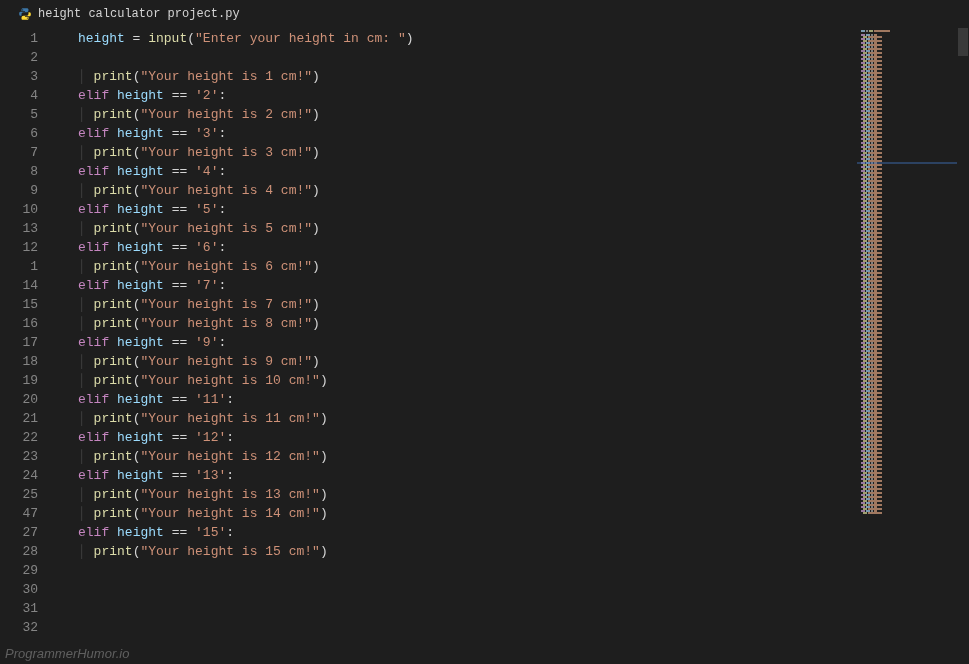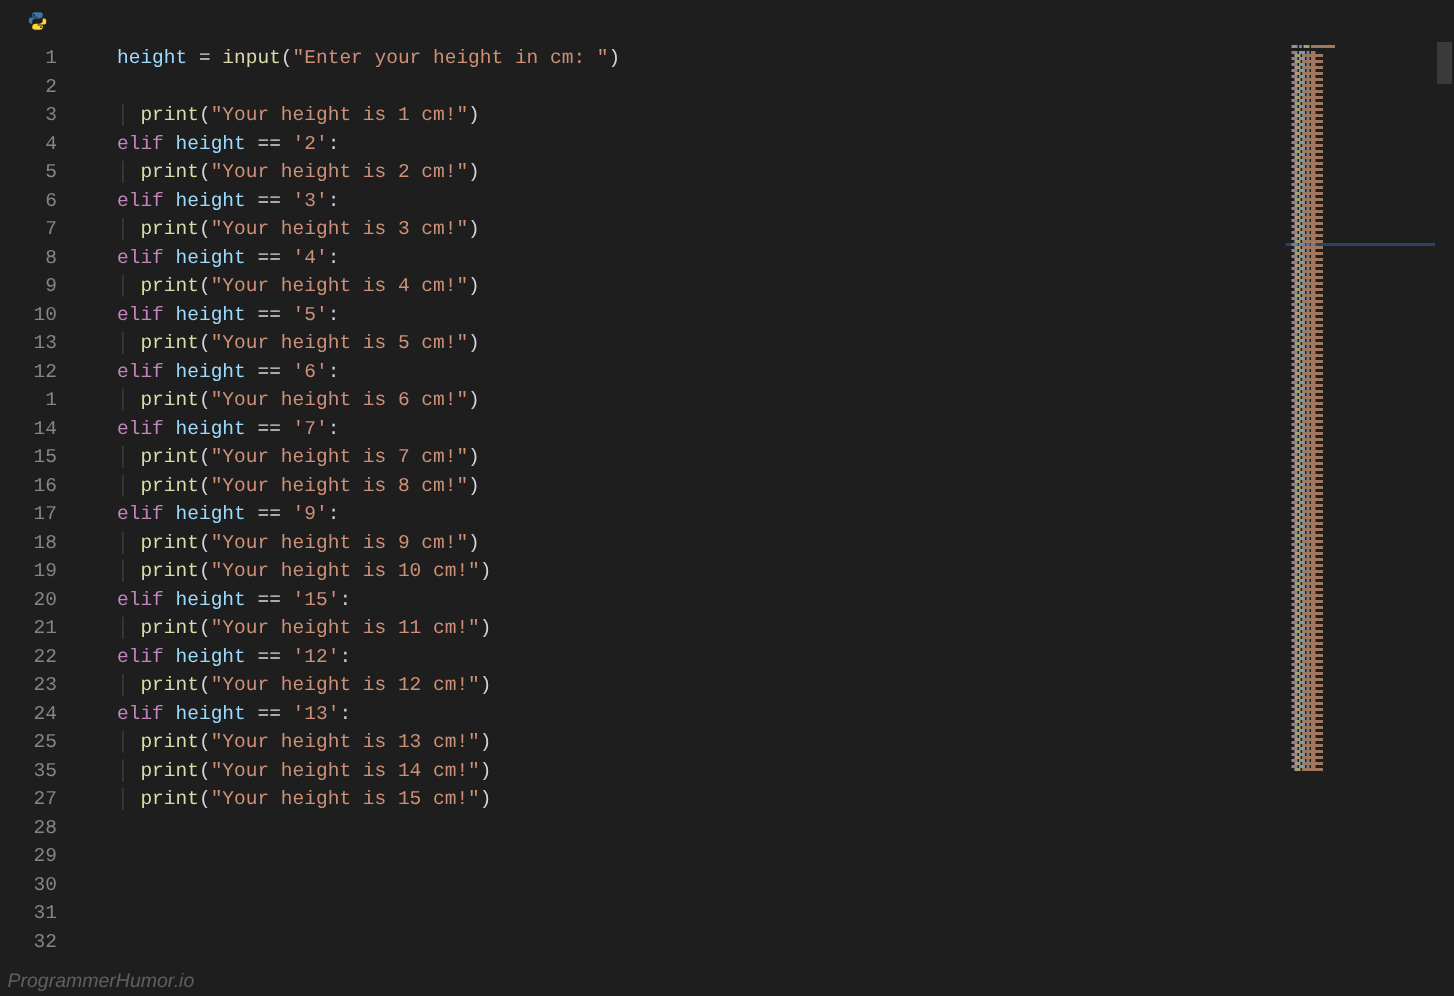--- a/index.html
+++ b/index.html
@@ -125,20 +125,21 @@
 <body>
 
 <div class="tab-bar">
   <div class="tab">
     <span class="python-icon">
       <svg width="14" height="14" viewBox="0 0 24 24">
         <path fill="#3c77a8" d="M9.5 2c-2 0-3.5.5-3.5 2.5V7h6v1H4.5C2.5 8 2 9.5 2 11.5s.5 3.5 2.5 3.5H6v-2.5C6 10.5 7.5 9 9.5 9h5c2 0 3.5-1.5 3.5-3.5v-1C18 2.5 16.5 2 14.5 2h-5zM8 4a1 1 0 110 2 1 1 0 010-2z"></path>
         <path fill="#fdd835" d="M14.5 22c2 0 3.5-.5 3.5-2.5V17h-6v-1h7.5c2 0 2.5-1.5 2.5-3.5s-.5-3.5-2.5-3.5H18v2.5c0 2-1.5 3.5-3.5 3.5h-5C7.5 15 6 16.5 6 18.5v1c0 2 1.5 2.5 3.5 2.5h5zM16 20a1 1 0 110-2 1 1 0 010 2z"></path>
       </svg>
     </span>
+    <span>height calculator project.py</span>
   </div>
 </div>
 
 <div class="editor-container">
   <div class="gutter" id="gutter">
       <div>1</div>
       <div>2</div>
       <div>3</div>
       <div>4</div>
       <div>5</div>
@@ -155,21 +156,21 @@
       <div>16</div>
       <div>17</div>
       <div>18</div>
       <div>19</div>
       <div>20</div>
       <div>21</div>
       <div>22</div>
       <div>23</div>
       <div>24</div>
       <div>25</div>
-      <div>35</div>
+      <div>47</div>
       <div>27</div>
       <div>28</div>
       <div>29</div>
       <div>30</div>
       <div>31</div>
       <div>32</div>
     </div>
   <div class="code-area" id="code">
       <div class="code-line"><span class="tok-var">height</span><span class="tok-op"> = </span><span class="tok-func">input</span><span class="tok-punc">(</span><span class="tok-str">"Enter your height in cm: "</span><span class="tok-punc">)</span></div>
       <div class="code-line"></div>
@@ -183,27 +184,28 @@
       <div class="code-line"><span class="tok-kw">elif</span><span class="tok-op"> </span><span class="tok-var">height</span><span class="tok-op"> == </span><span class="tok-str">'5'</span><span class="tok-punc">:</span></div>
       <div class="code-line"><span class="indent-guide">│ </span><span class="tok-func">print</span><span class="tok-punc">(</span><span class="tok-str">"Your height is 5 cm!"</span><span class="tok-punc">)</span></div>
       <div class="code-line"><span class="tok-kw">elif</span><span class="tok-op"> </span><span class="tok-var">height</span><span class="tok-op"> == </span><span class="tok-str">'6'</span><span class="tok-punc">:</span></div>
       <div class="code-line"><span class="indent-guide">│ </span><span class="tok-func">print</span><span class="tok-punc">(</span><span class="tok-str">"Your height is 6 cm!"</span><span class="tok-punc">)</span></div>
       <div class="code-line"><span class="tok-kw">elif</span><span class="tok-op"> </span><span class="tok-var">height</span><span class="tok-op"> == </span><span class="tok-str">'7'</span><span class="tok-punc">:</span></div>
       <div class="code-line"><span class="indent-guide">│ </span><span class="tok-func">print</span><span class="tok-punc">(</span><span class="tok-str">"Your height is 7 cm!"</span><span class="tok-punc">)</span></div>
       <div class="code-line"><span class="indent-guide">│ </span><span class="tok-func">print</span><span class="tok-punc">(</span><span class="tok-str">"Your height is 8 cm!"</span><span class="tok-punc">)</span></div>
       <div class="code-line"><span class="tok-kw">elif</span><span class="tok-op"> </span><span class="tok-var">height</span><span class="tok-op"> == </span><span class="tok-str">'9'</span><span class="tok-punc">:</span></div>
       <div class="code-line"><span class="indent-guide">│ </span><span class="tok-func">print</span><span class="tok-punc">(</span><span class="tok-str">"Your height is 9 cm!"</span><span class="tok-punc">)</span></div>
       <div class="code-line"><span class="indent-guide">│ </span><span class="tok-func">print</span><span class="tok-punc">(</span><span class="tok-str">"Your height is 10 cm!"</span><span class="tok-punc">)</span></div>
-      <div class="code-line"><span class="tok-kw">elif</span><span class="tok-op"> </span><span class="tok-var">height</span><span class="tok-op"> == </span><span class="tok-str">'15'</span><span class="tok-punc">:</span></div>
+      <div class="code-line"><span class="tok-kw">elif</span><span class="tok-op"> </span><span class="tok-var">height</span><span class="tok-op"> == </span><span class="tok-str">'11'</span><span class="tok-punc">:</span></div>
       <div class="code-line"><span class="indent-guide">│ </span><span class="tok-func">print</span><span class="tok-punc">(</span><span class="tok-str">"Your height is 11 cm!"</span><span class="tok-punc">)</span></div>
       <div class="code-line"><span class="tok-kw">elif</span><span class="tok-op"> </span><span class="tok-var">height</span><span class="tok-op"> == </span><span class="tok-str">'12'</span><span class="tok-punc">:</span></div>
       <div class="code-line"><span class="indent-guide">│ </span><span class="tok-func">print</span><span class="tok-punc">(</span><span class="tok-str">"Your height is 12 cm!"</span><span class="tok-punc">)</span></div>
       <div class="code-line"><span class="tok-kw">elif</span><span class="tok-op"> </span><span class="tok-var">height</span><span class="tok-op"> == </span><span class="tok-str">'13'</span><span class="tok-punc">:</span></div>
       <div class="code-line"><span class="indent-guide">│ </span><span class="tok-func">print</span><span class="tok-punc">(</span><span class="tok-str">"Your height is 13 cm!"</span><span class="tok-punc">)</span></div>
       <div class="code-line"><span class="indent-guide">│ </span><span class="tok-func">print</span><span class="tok-punc">(</span><span class="tok-str">"Your height is 14 cm!"</span><span class="tok-punc">)</span></div>
+      <div class="code-line"><span class="tok-kw">elif</span><span class="tok-op"> </span><span class="tok-var">height</span><span class="tok-op"> == </span><span class="tok-str">'15'</span><span class="tok-punc">:</span></div>
       <div class="code-line"><span class="indent-guide">│ </span><span class="tok-func">print</span><span class="tok-punc">(</span><span class="tok-str">"Your height is 15 cm!"</span><span class="tok-punc">)</span></div>
     </div>
   <div class="minimap" id="minimap">
       <div class="minimap-line" style="padding-left: 0px;">
         <span class="mm-seg mm-var" style="width: 4px;"></span>
         <span class="mm-seg mm-op" style="width: 2px;"></span>
         <span class="mm-seg mm-func" style="width: 4px;"></span>
         <span class="mm-seg mm-str" style="width: 16px;"></span>
       </div>
       <div class="minimap-line" style="padding-left: 0px;"></div>

